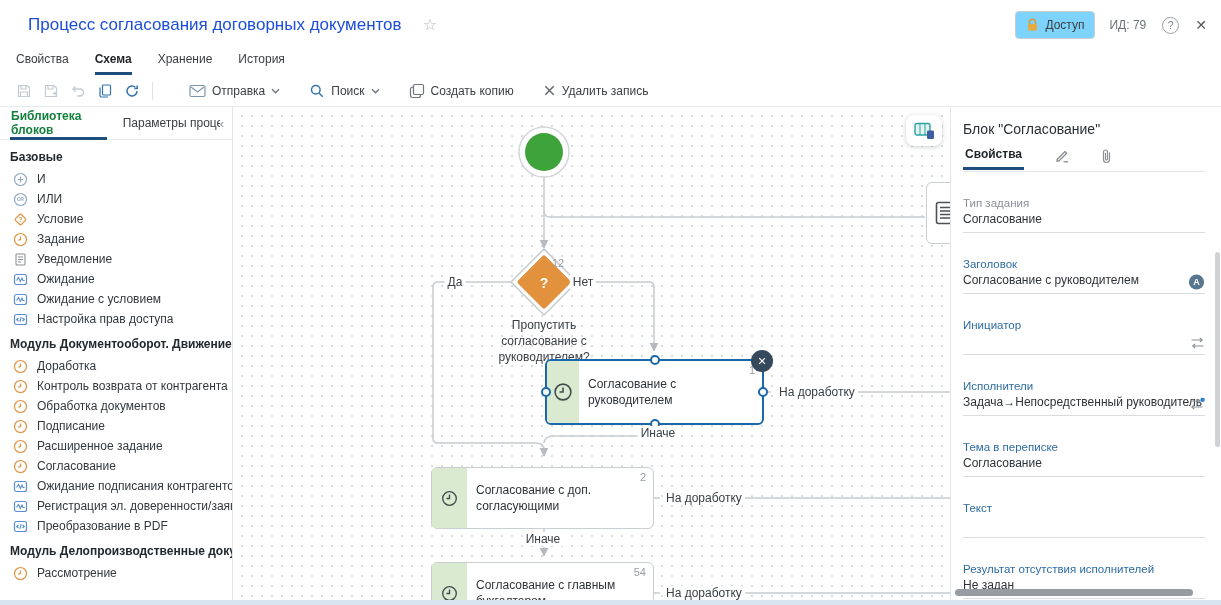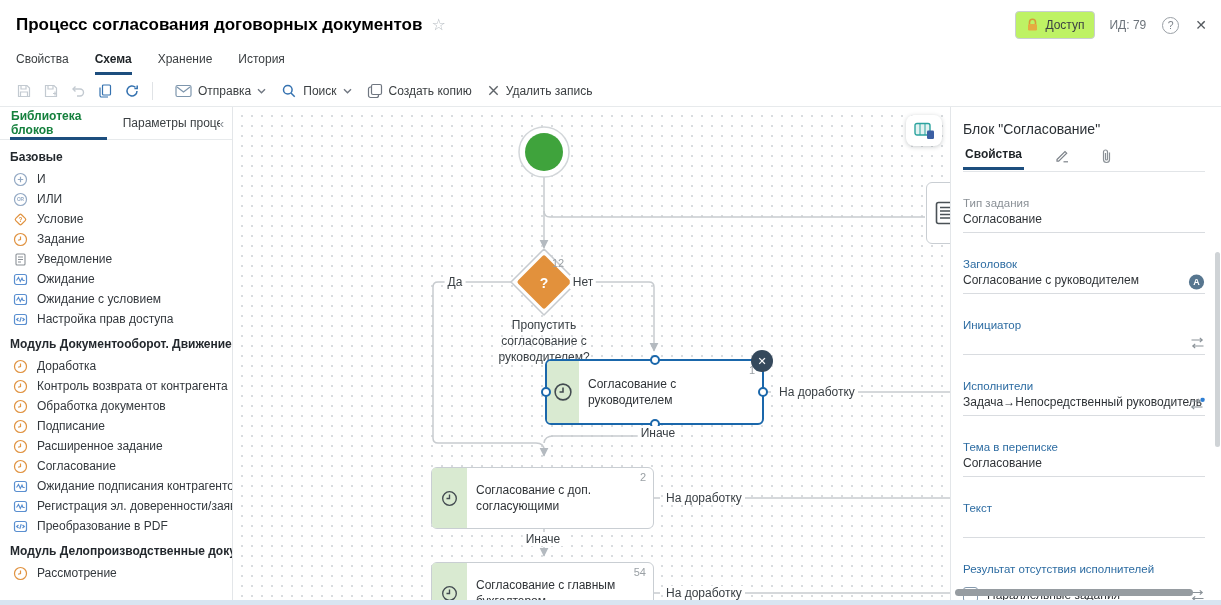--- a/index.html
+++ b/index.html
@@ -2,40 +2,40 @@
 <html><head>
 <meta charset="utf-8">
 <style>
   html,body{margin:0;padding:0}
   body{width:1221px;height:605px;overflow:hidden;background:#fff;color:#2f3337;
        font-family:"Liberation Sans","DejaVu Sans",sans-serif;}
   .app{width:100%;height:100%;display:flex;flex-direction:column}
 
   
   .title-row{display:flex;align-items:center;height:42px;padding:4px 14px 0 16px}
-  .title-row h1{font-size:17px;font-weight:700;margin:0;color:#000000}
+  .title-row h1{font-size:17px;font-weight:400;margin:12px;color:#1d4ed8}
   .star{margin-left:9px;color:#b7bdc3;font-size:16px;line-height:1}
   .tr-spacer{flex:1}
   .access-btn{display:flex;align-items:center;gap:6px;border:1px solid #c9ced3;border-radius:4px;
-      background:#bef264;height:26px;padding:0 10px;font-size:12px;color:#3c4043;cursor:default}
+      background:#7dd3fc;height:26px;padding:0 10px;font-size:12px;color:#3c4043;cursor:default}
   .id-label{margin-left:14px;font-size:12px;color:#6c737a}
   .help-icon{margin-left:16px;width:17px;height:17px;border:1.4px solid #9aa0a6;border-radius:50%;
       display:flex;align-items:center;justify-content:center;font-size:10.5px;color:#7d838a;box-sizing:border-box}
   .close-icon{margin-left:16px;font-size:14px;color:#54595e;line-height:1}
 
   .main-tabs{display:flex;gap:26px;padding:0 16px;height:29px;align-items:flex-end}
   .main-tabs .tab{font-size:12px;color:#3c4043;padding-bottom:9px}
   .main-tabs .tab.active{font-weight:700;color:#1f2428;border-bottom:3px solid #1d4e7e;padding-bottom:6px}
 
   
   .toolbar{display:flex;align-items:center;height:31px;border-bottom:1px solid #e7eaec;
       padding-left:10px;font-size:12px;color:#3c4043;flex:none}
   .tb-icon{width:27px;height:22px;display:flex;align-items:center;justify-content:center}
   .tb-divider{width:1px;height:18px;background:#e0e3e6;margin:0 7px}
-  .tb-btn{display:flex;align-items:center;gap:6px;margin-left:15px;white-space:nowrap}
+  .tb-btn{display:flex;align-items:center;gap:6px;margin-left:29px;white-space:nowrap}
   .icon{display:inline-flex;align-items:center;justify-content:center}
 
   
   .content{flex:1;display:flex;min-height:0}
 
   .sidebar{width:232px;flex:none;border-right:1px solid #e3e6e9;display:flex;flex-direction:column;overflow:hidden}
   .sidebar-tabs{display:flex;align-items:center;height:32px;flex:none;border-bottom:1px solid #e7eaec;padding:0 8px 0 10px}
   .sb-tab1{position:relative;height:100%;display:flex;align-items:center;font-size:12px;font-weight:700;color:#15803d;padding:0 1px}
   .sb-tab1::after{content:"";position:absolute;left:0;right:0;bottom:-1px;height:3px;background:#1d4e7e}
   .sb-tab2{font-size:12px;color:#3c4043;margin-left:16px;max-width:97px;white-space:nowrap;overflow:hidden}
@@ -557,20 +557,23 @@
             </div>
           </div>
           <div class="field">
             <div class="f-label blue">Текст</div>
             <div class="f-row">
               <span class="f-value"></span>
             </div>
           </div>
           <div class="field">
             <div class="f-label blue">Результат отсутствия исполнителей</div>
+            <div class="f-row">
+              <span class="f-value">Не задан</span>
+            </div>
           </div>
           <div class="chk-row">
             <span class="chk-box"></span>
             <span class="chk-label">Параллельные задания</span>
             <span class="icon">
               <svg width="15" height="13" viewBox="0 0 15 13" fill="none" stroke="#8a9298" stroke-width="1.2">
                 <path d="M1.5 3.5H12M9.8 1.4L12.2 3.5 9.8 5.6"></path>
                 <path d="M13.5 9.5H3M5.2 7.4L2.8 9.5 5.2 11.6"></path>
               </svg>
             </span>

